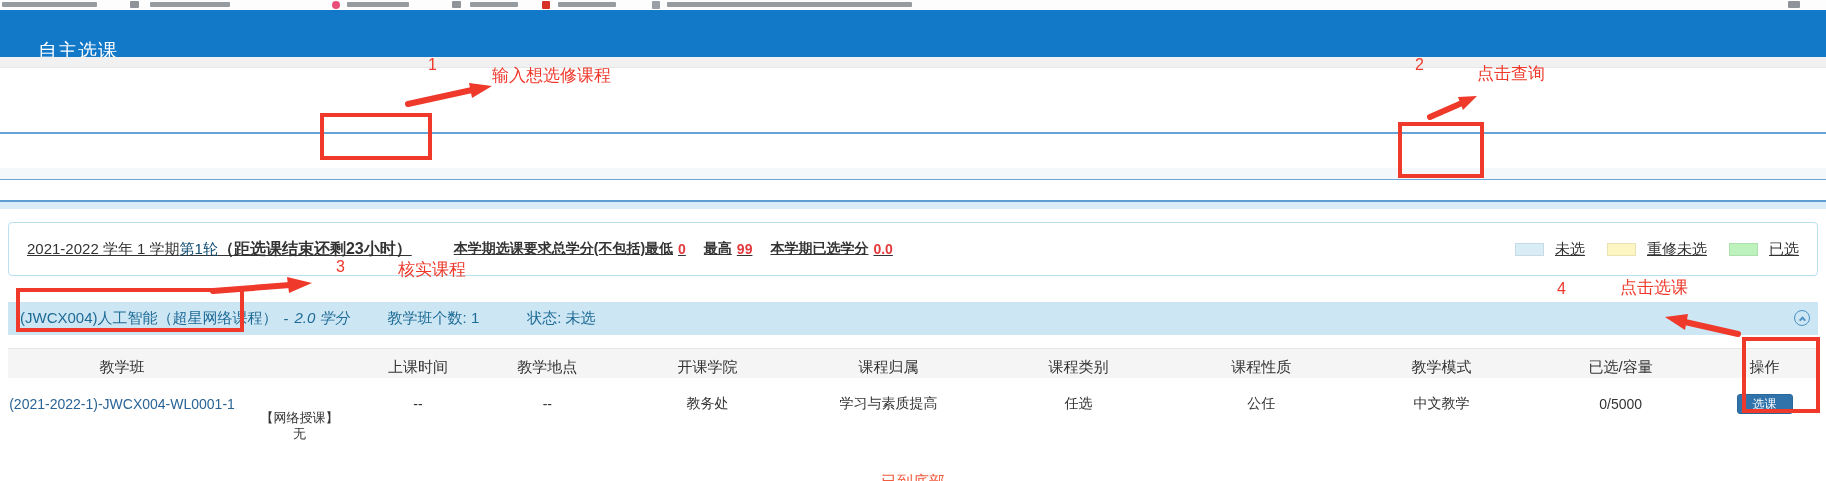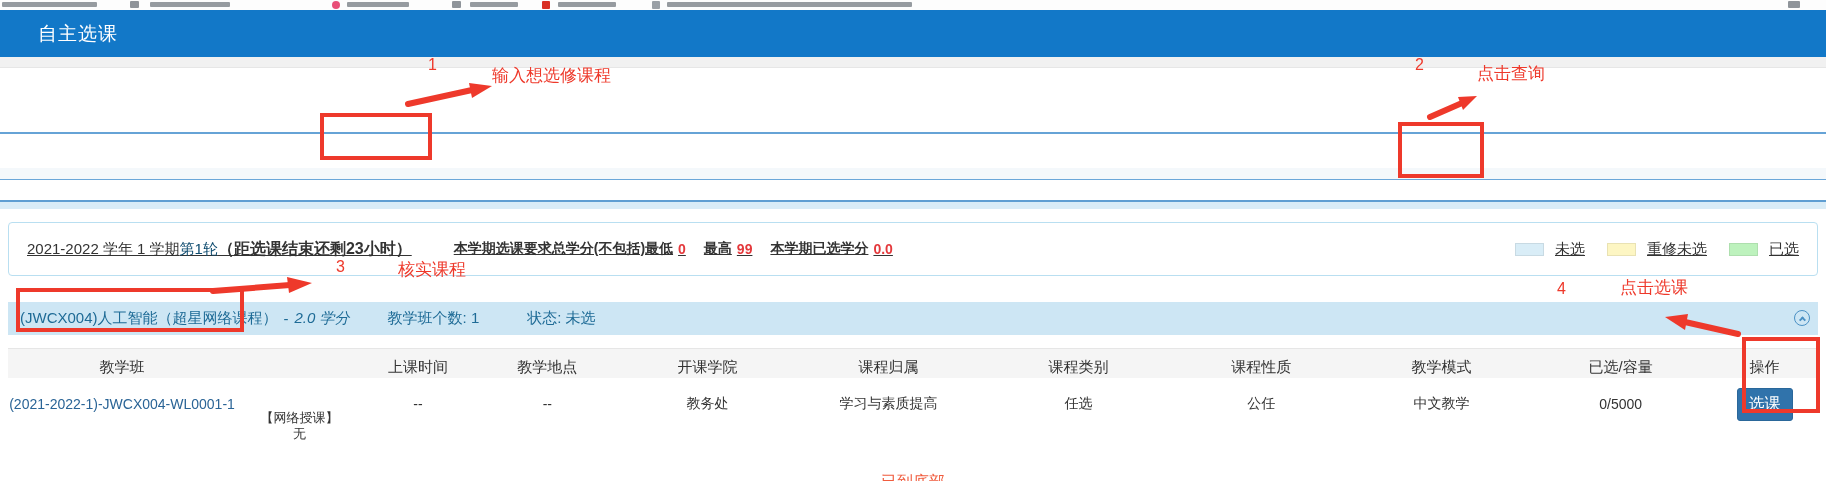--- a/index.html
+++ b/index.html
@@ -12,21 +12,21 @@
   .bookmarks { left:0; top:0; width:1826px; height:10px; background:#fdfdfd; }
   .bm-sliver { position:absolute; top:2px; height:5px; background:#84898f; border-radius:1px; opacity:.85; }
   .bm-ico { position:absolute; top:1px; width:9px; height:7px; border-radius:1px; }
   .bm-folder { background:#8f949a; }
   .bm-dot { width:8px; height:8px; border-radius:50%; background:#e84e77; }
   .bm-red { background:#d93025; width:8px; height:8px; }
   .bm-gray { background:#9aa0a6; width:8px; height:8px; }
 
   
   .appheader { left:0; top:10px; width:1826px; height:47px; background:#1278c8; }
-  .apptitle { position:absolute; left:38px; top:11px; color:#fff; font-size:19px; letter-spacing:1px; }
+  .apptitle { position:absolute; left:38px; top:28px; color:#fff; font-size:19px; letter-spacing:1px; }
   .graystrip { left:0; top:57px; width:1826px; height:11px; background:#f1f1f1; border-bottom:1px solid #e6e6e6; }
 
   
   .searchline { left:0; top:132px; width:1826px; height:2px; background:#66a3d6; }
   .searchbar { left:0; top:134px; width:1826px; height:36px; background:#f1f5f9; }
   .course-input { position:absolute; left:345px; top:3px; width:1068px; height:26px; background:#fff;
     border:1px solid #9cc8ef; font-size:14px; color:#999; padding:0 9px; outline:none; }
   .btn-query { position:absolute; left:1423px; top:3px; width:52px; height:26px; background:#3073ab;
     color:#fff; font-size:14px; border:1px solid #2a679a; border-radius:2px; cursor:pointer; }
   .btn-reset { position:absolute; left:1486px; top:3px; width:44px; height:26px; background:#fff;
@@ -73,21 +73,21 @@
   .tbl-head { left:8px; top:348px; width:1810px; height:38px; background:#f5f5f5; border-top:1px solid #e6e6e6;
     border-bottom:1px solid #ebebeb; display:flex; align-items:center; font-size:15px; color:#333; }
   .tbl-row { left:8px; top:378px; width:1810px; height:52px; background:#fff; display:flex; align-items:center;
     font-size:14px; color:#333; }
   .cell { text-align:center; }
   .c0{flex:0 0 12.6%;} .c1{flex:0 0 7.0%;margin-top:44px;} .c2{flex:0 0 6.1%;} .c3{flex:0 0 8.2%;}
   .c4{flex:0 0 9.5%;} .c5{flex:0 0 10.5%;} .c6{flex:0 0 10.5%;} .c7{flex:0 0 9.7%;}
   .c8{flex:0 0 10.2%;} .c9{flex:0 0 9.6%;} .c10{flex:0 0 6.3%;}
   .link { color:#2a6496; cursor:pointer; }
   .teacher-cell div { line-height:16px; font-size:13px; }
-  .btn-select { width:56px; height:33px; background:#3073ab; color:#fff; font-size:16px;
+  .btn-select { width:56px; height:20px; background:#3073ab; color:#fff; font-size:12px;
     border:1px solid #2a679a; border-radius:3px; cursor:pointer; }
 
   .footer-text { left:0; top:472px; width:1826px; text-align:center; color:#f05c3e; font-size:16px; }
 
   
   .ann { color:#ee392b; z-index:50; }
   .ann-num { font-size:16px; }
   .ann-text { font-size:17px; }
   .ann-rect { border:4px solid #ee392b; background:transparent; z-index:50; }
   .overlay { position:absolute; left:0; top:0; z-index:60; pointer-events:none; }

